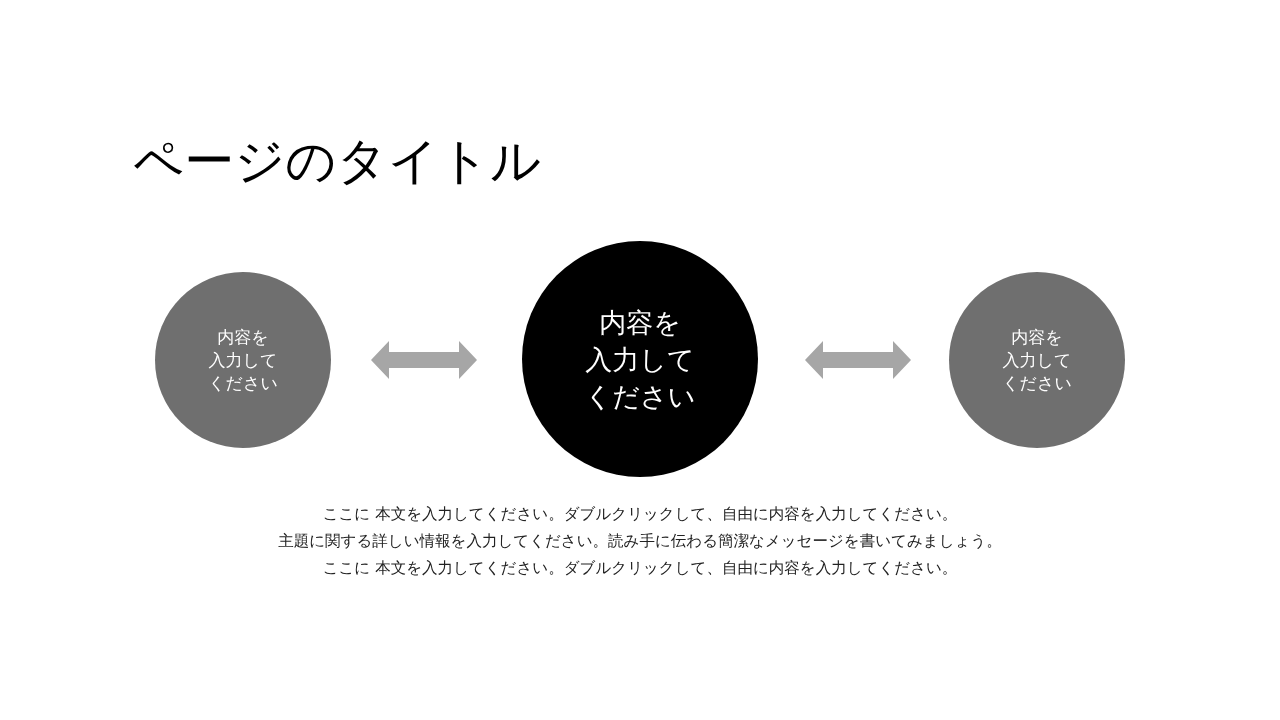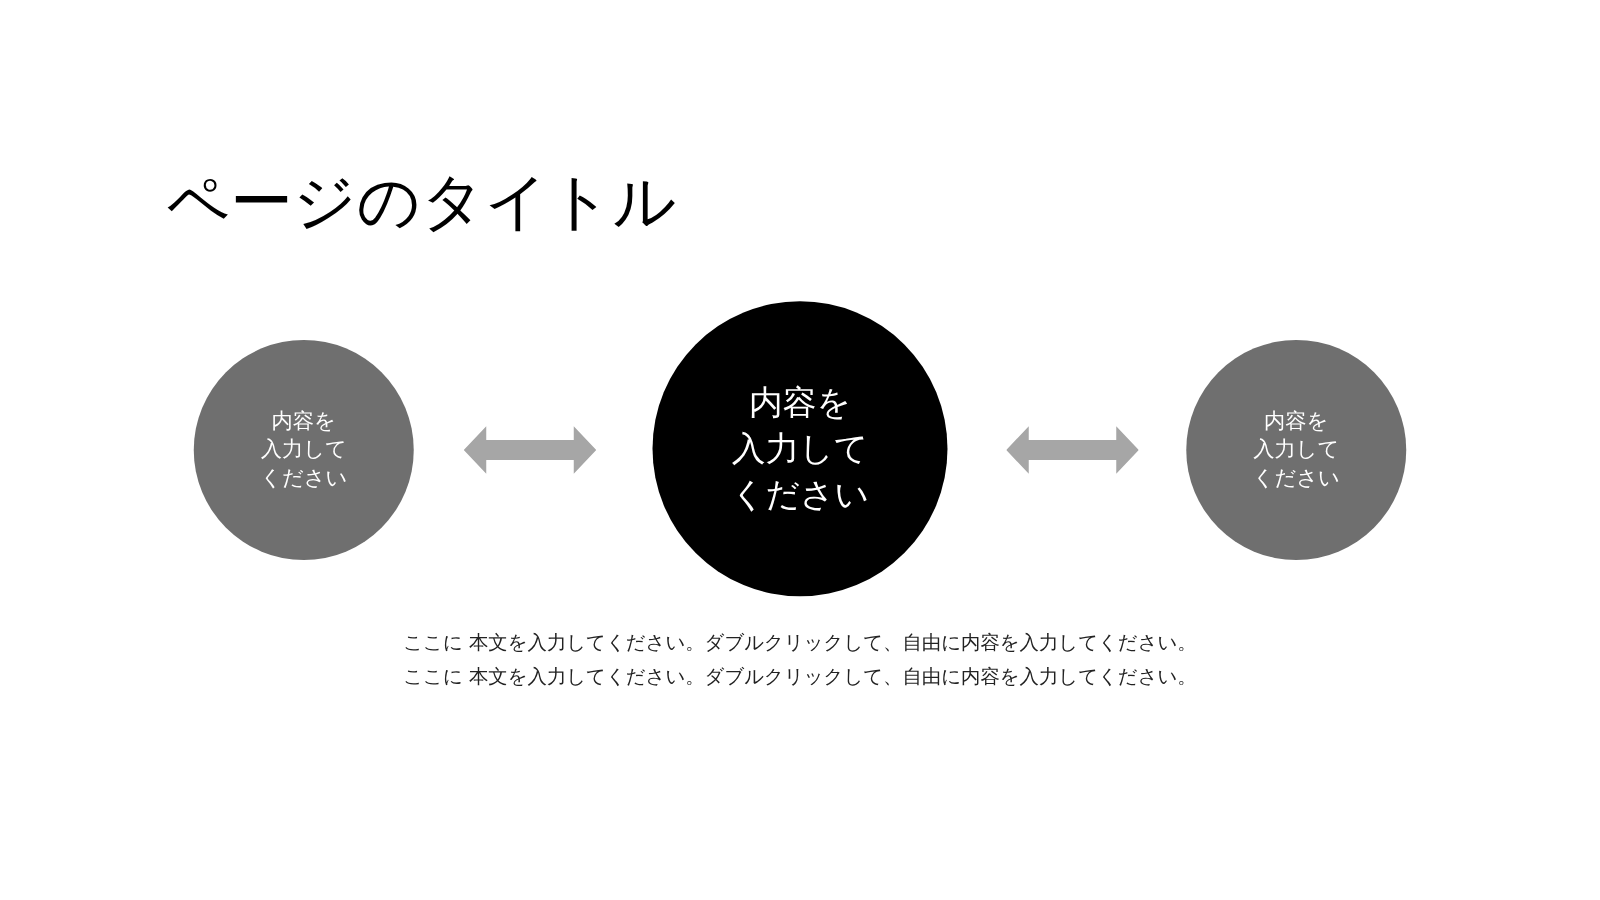--- a/index.html
+++ b/index.html
@@ -48,14 +48,15 @@
 </svg>
 
 <div class="circle c-right">
   <div class="txt">内容を
 入力して
 ください</div>
 </div>
 
 <div class="body-text">
   <div>ここに 本文を入力してください。ダブルクリックして、自由に内容を入力してください。</div>
+  <div>主題に関する詳しい情報を入力してください。読み手に伝わる簡潔なメッセージを書いてみましょう。</div>
   <div>ここに 本文を入力してください。ダブルクリックして、自由に内容を入力してください。</div>
 </div>
 
 </body></html>

